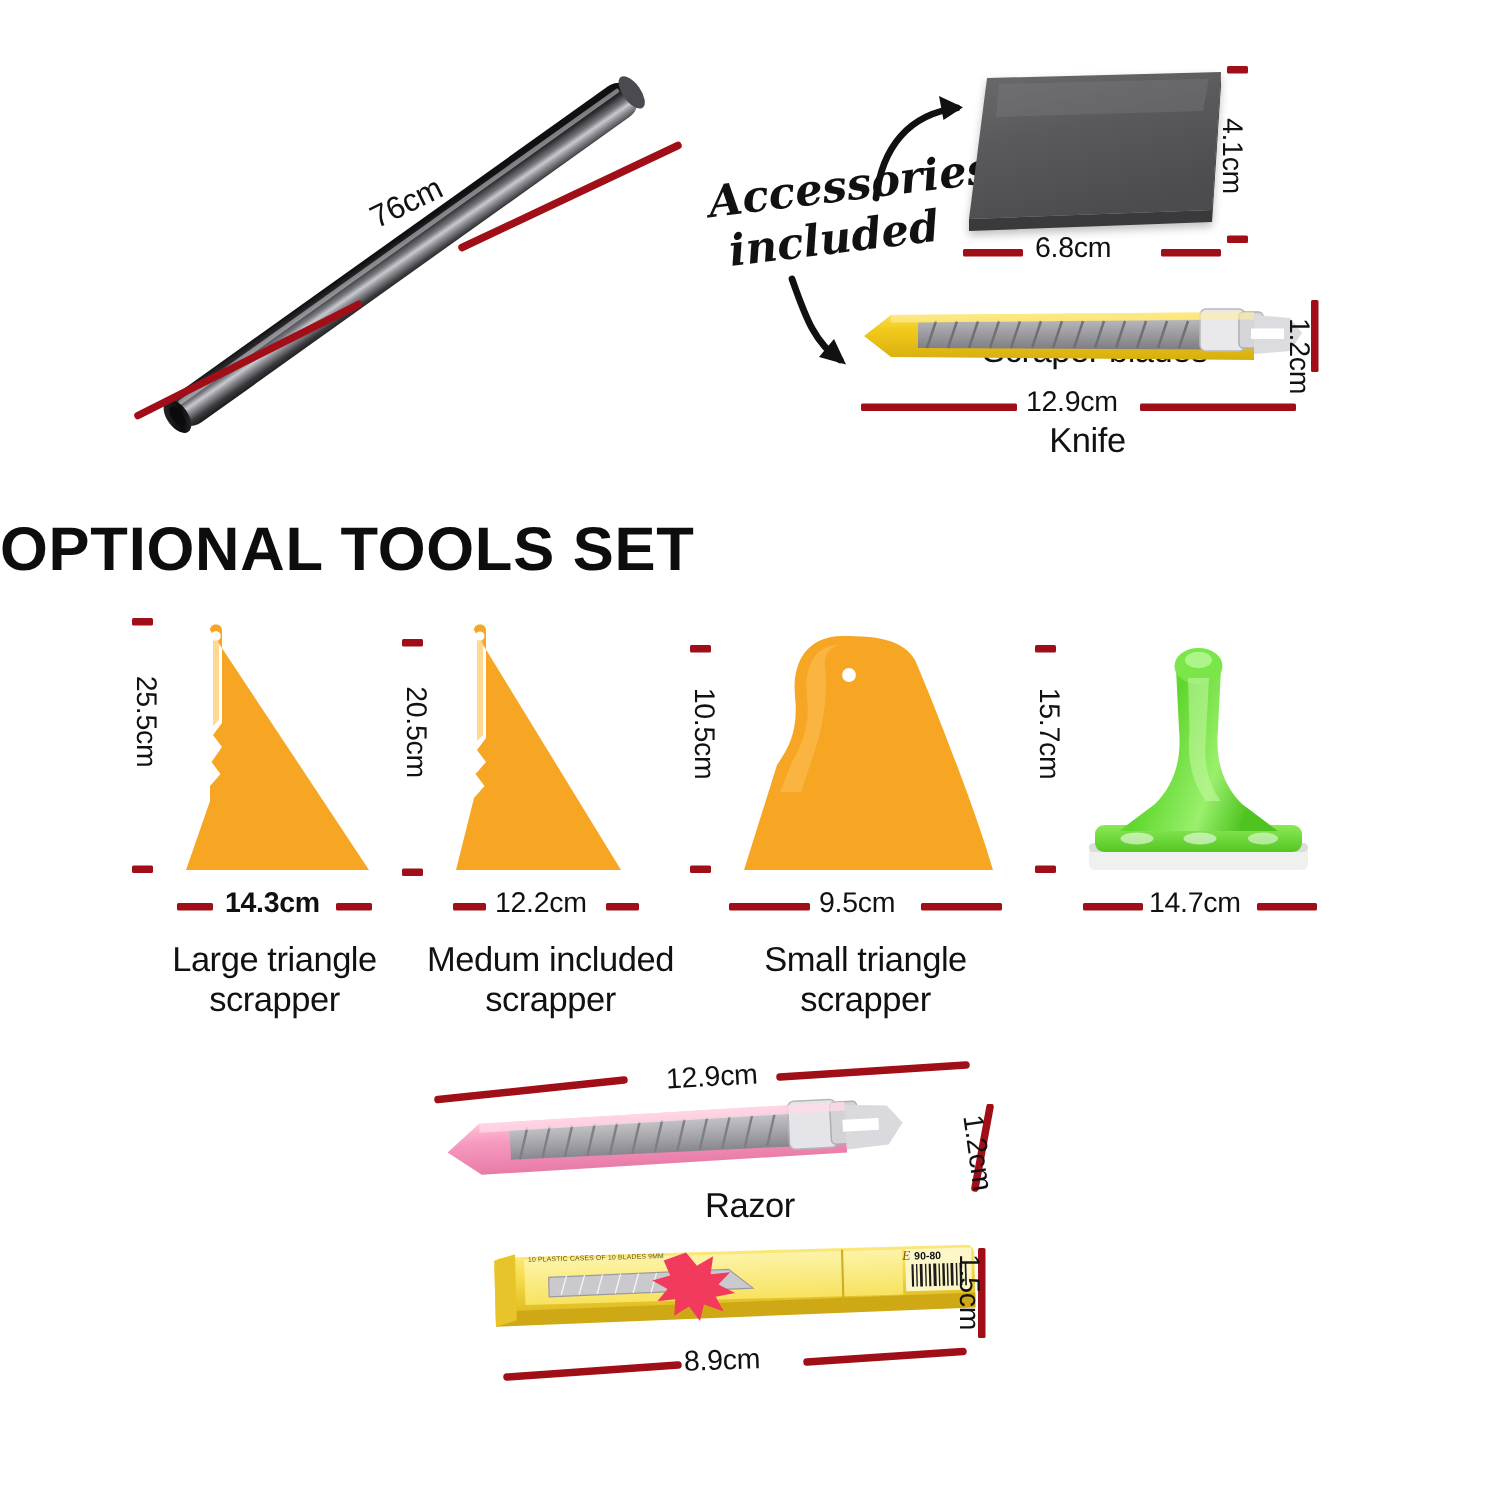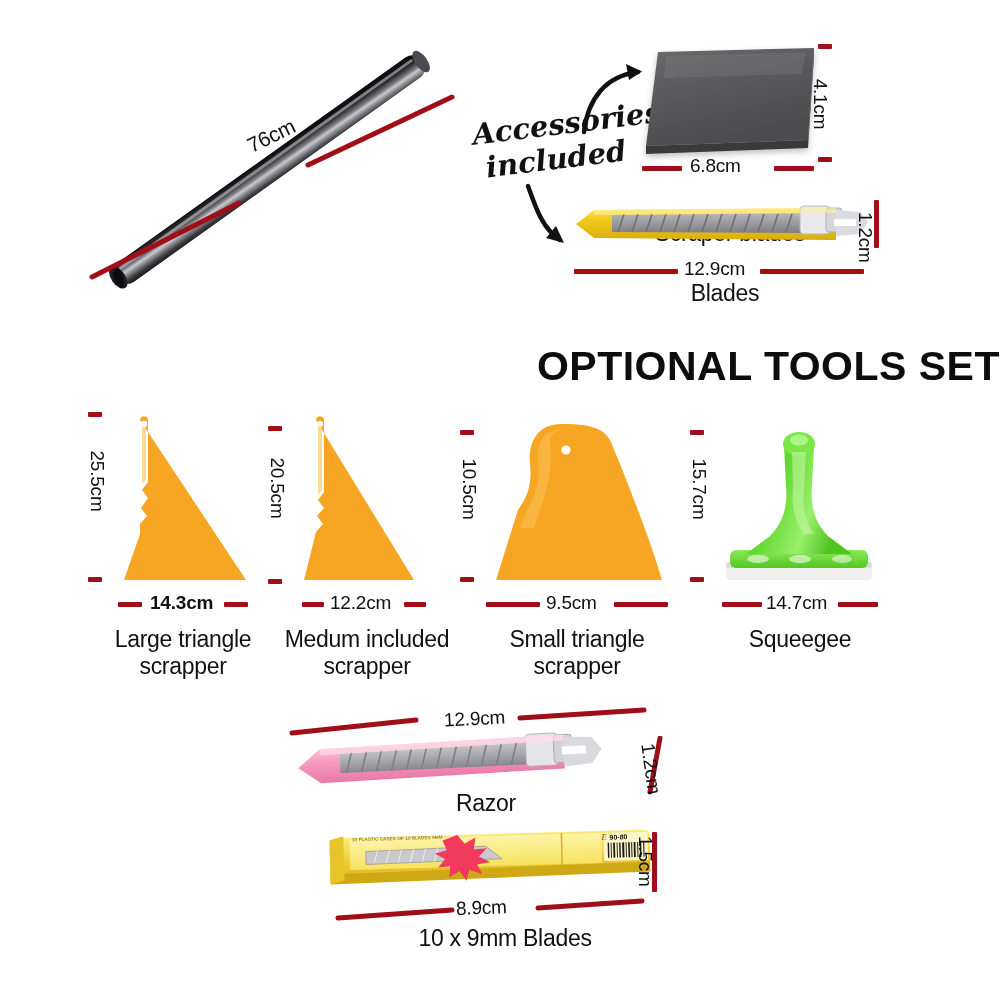--- a/index.html
+++ b/index.html
@@ -40,21 +40,21 @@
     letter-spacing: -0.3px;
   }
 
   
   #heading {
     font-family: "Liberation Sans", sans-serif;
     font-weight: bold;
     font-size: 41px;
     letter-spacing: 0.5px;
     color: #0d0d0d;
-    text-align: right;
+    text-align: left;
     width: 100%;
   }
 
   
   #handnote {
     font-family: "DejaVu Serif", serif;
     font-style: italic;
     font-weight: bold;
     font-size: 29px;
     color: #111;
@@ -213,21 +213,21 @@
 
   <div class="abs" style="left:574px; top:260px; width:290px; height:24px;">
     <div class="abs rule-h" style="left:0; top:9px; width:104px;"></div>
     <div class="abs rule-h" style="right:0; top:9px; width:104px;"></div>
   </div>
   <div class="abs dim-label" style="left:684px; top:258px;">12.9cm</div>
 
   <div class="abs rule-v" style="left:874px; top:200px; height:48px;"></div>
   <div class="abs dim-label vert" style="left:876px; top:212px; transform:rotate(90deg); transform-origin:left top;">1.2cm</div>
 
-  <div class="abs caption" style="left:600px; top:280px; width:250px;">Blades</div>
+  <div class="abs caption" style="left:600px; top:280px; width:250px;">Knife</div>
 
   <div class="abs" id="heading" style="left:0; top:343px;">OPTIONAL TOOLS SET</div>
 
   <div class="abs" style="left:118px; top:412px; width:150px; height:178px;">
     <svg class="tri-svg" width="150" height="178" viewBox="0 0 150 178">
       <path d="M22 8 C22 3, 30 3, 30 8
                L30 70
                L24 78 L30 86 L23 96 L29 104 L22 112 L22 122
                L6 168 L128 168
                Z" fill="#F6A623"></path>
@@ -337,21 +337,20 @@
     <div class="abs rule-h" style="left:0; top:0; width:14px;"></div>
     <div class="abs rule-h" style="left:0; bottom:0; width:14px;"></div>
   </div>
   <div class="abs dim-label vert" style="left:668px; top:478px; transform:rotate(90deg);">15.7cm</div>
 
   <div class="abs" style="left:722px; top:593px; width:156px; height:24px;">
     <div class="abs rule-h" style="left:0; top:9px; width:40px;"></div>
     <div class="abs rule-h" style="right:0; top:9px; width:40px;"></div>
   </div>
   <div class="abs dim-label" style="left:766px; top:592px;">14.7cm</div>
-  <div class="abs caption" style="left:710px; top:626px; width:180px;">Squeegee</div>
 
   <div class="abs" style="left:292px; top:726px; width:330px; height:62px; transform:rotate(-3deg);">
     <svg width="330" height="62" viewBox="0 0 330 62">
       <defs>
         <linearGradient id="pinkBody" x1="0" y1="0" x2="0" y2="1">
           <stop offset="0%" stop-color="#FFC9DC"></stop>
           <stop offset="40%" stop-color="#F79BC0"></stop>
           <stop offset="100%" stop-color="#E87BA8"></stop>
         </linearGradient>
         <linearGradient id="rbladeG" x1="0" y1="0" x2="0" y2="1">
@@ -392,21 +391,21 @@
   </div>
   <div class="abs dim-label" style="left:444px; top:708px; transform:rotate(-3deg);">12.9cm</div>
 
   <div class="abs" style="left:644px; top:736px; width:24px; height:60px;">
     <svg width="24" height="60" viewBox="0 0 24 60">
       <line x1="16" y1="2" x2="6" y2="56" stroke="#A00E18" stroke-width="5" stroke-linecap="round"></line>
     </svg>
   </div>
   <div class="abs dim-label vert" style="left:658px; top:742px; transform:rotate(82deg); transform-origin:left top;">1.2cm</div>
 
-  <div class="abs caption" style="left:376px; top:790px; width:220px;">Razor</div>
+  <div class="abs caption" style="left:390px; top:790px; width:220px;">Razor</div>
 
   <div class="abs" style="left:326px; top:826px; width:334px; height:64px; transform:rotate(-1.6deg);">
     <svg width="334" height="64" viewBox="0 0 334 64">
       <defs>
         <linearGradient id="boxY" x1="0" y1="0" x2="0" y2="1">
           <stop offset="0%" stop-color="#FBE87A"></stop>
           <stop offset="35%" stop-color="#F6DC4A"></stop>
           <stop offset="100%" stop-color="#DDB81E"></stop>
         </linearGradient>
         <linearGradient id="lblG" x1="0" y1="0" x2="0" y2="1">
@@ -469,15 +468,14 @@
     <svg width="312" height="26" viewBox="0 0 312 26">
       <line x1="4" y1="22" x2="118" y2="14" stroke="#A00E18" stroke-width="5" stroke-linecap="round"></line>
       <line x1="204" y1="12" x2="308" y2="5" stroke="#A00E18" stroke-width="5" stroke-linecap="round"></line>
     </svg>
   </div>
   <div class="abs dim-label" style="left:456px; top:897px; transform:rotate(-2deg);">8.9cm</div>
 
   <div class="abs rule-v" style="left:652px; top:832px; height:60px;"></div>
   <div class="abs dim-label vert" style="left:656px; top:836px; transform:rotate(90deg); transform-origin:left top;">1.5cm</div>
 
-  <div class="abs caption" style="left:390px; top:925px; width:230px;">10 x 9mm Blades</div>
 
 </div>
 
 </body></html>

